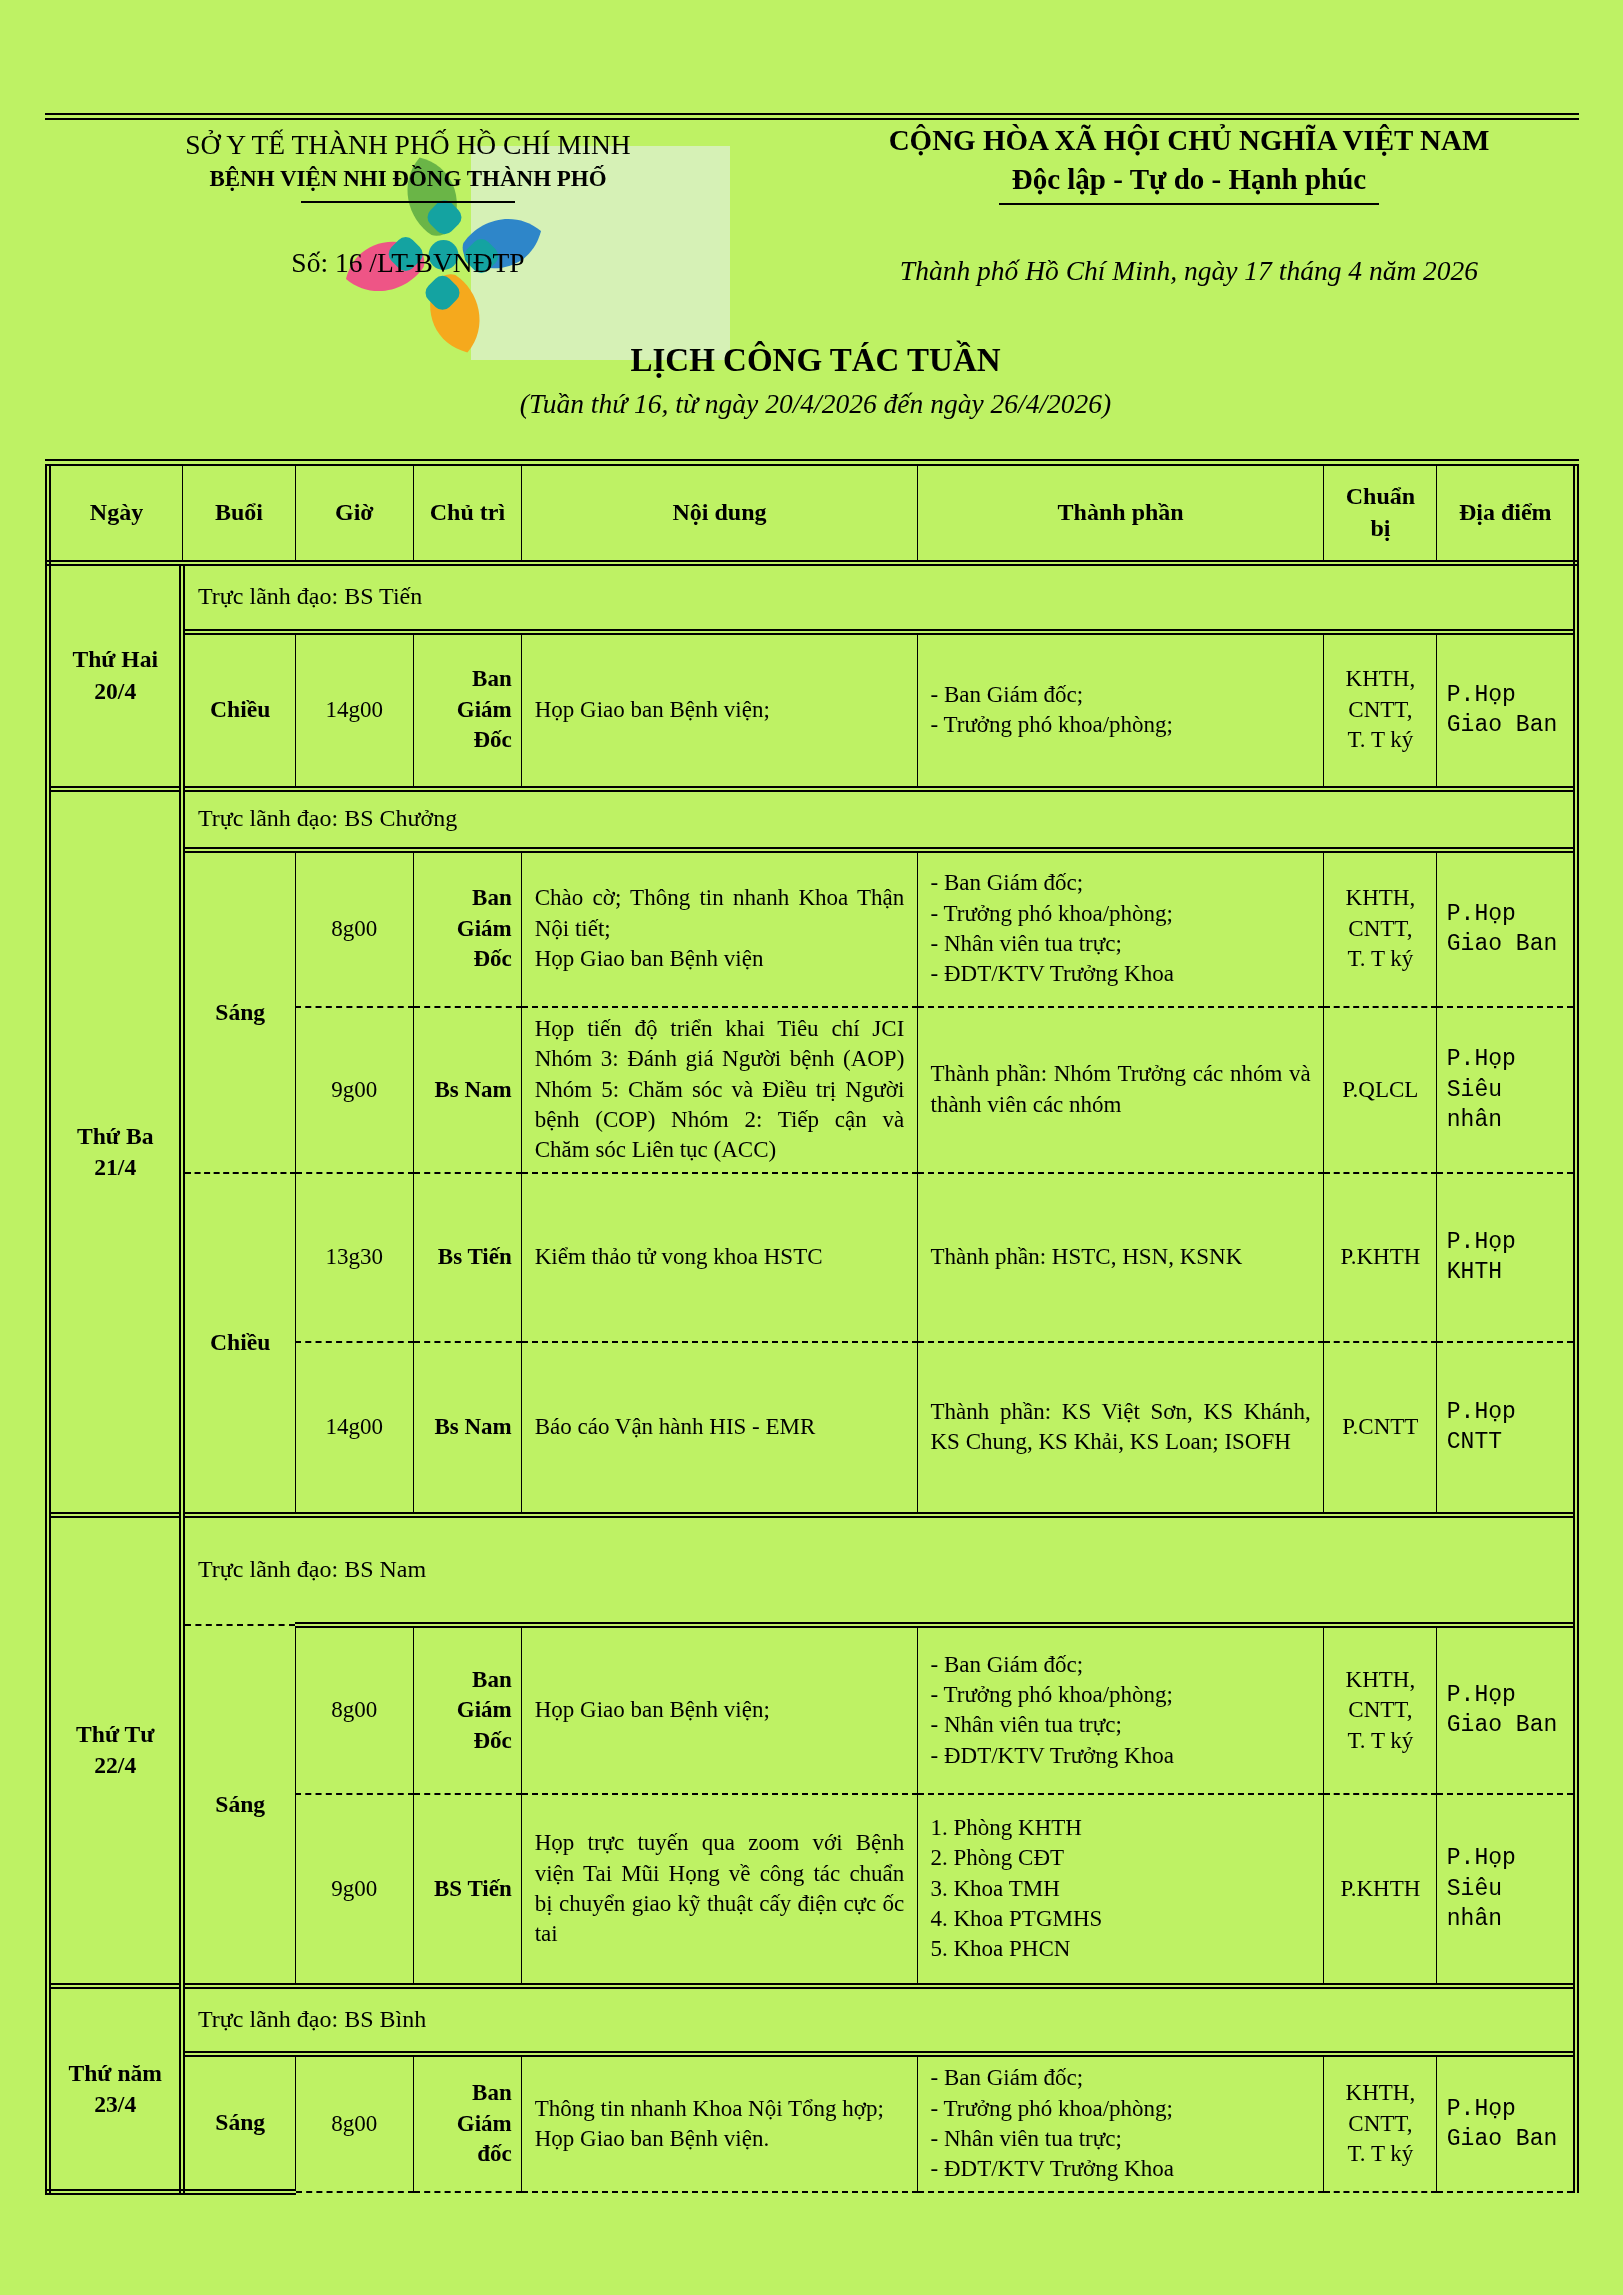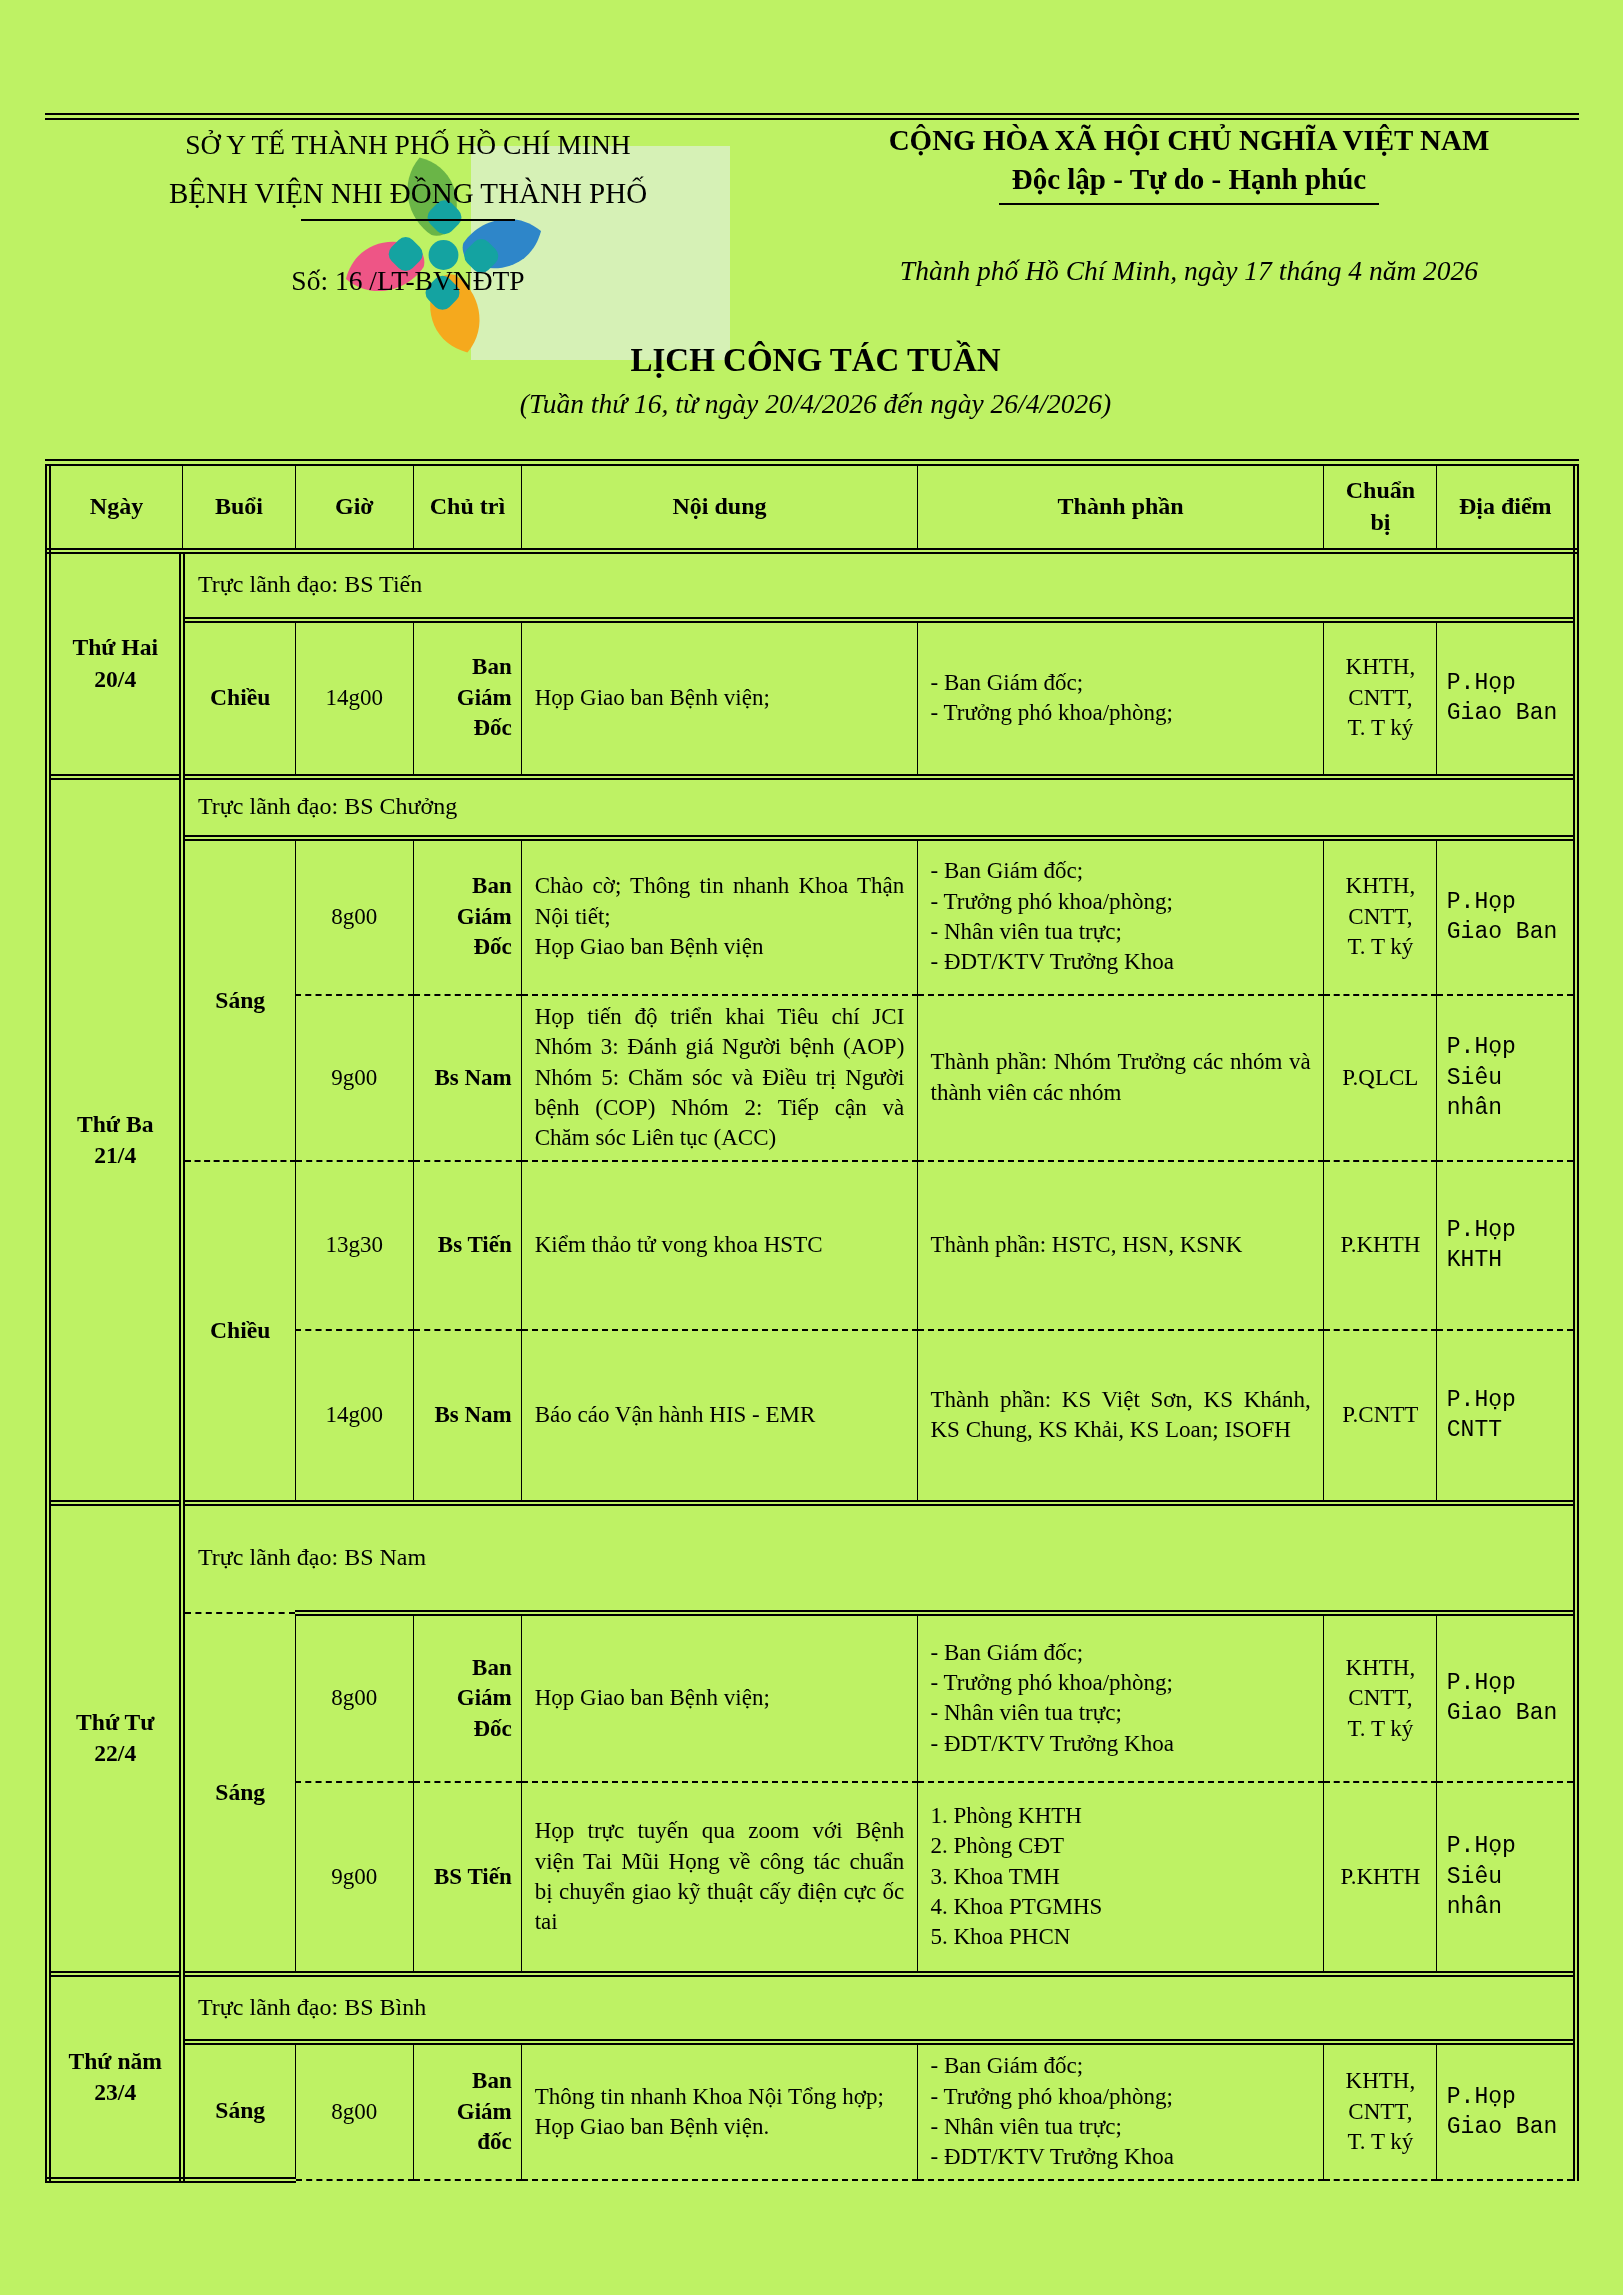--- a/index.html
+++ b/index.html
@@ -4,21 +4,21 @@
 <style>
   html,body{margin:0;padding:0;background:#ffffff;}
   .page{position:relative;width:1623px;height:2295px;background:#bef264;overflow:hidden;
         font-family:"Liberation Serif","DejaVu Serif",serif;color:#000;}
   
   .rule-top{position:absolute;left:45px;right:44px;top:113px;border-top:7px double #000;}
   .tint{position:absolute;left:471px;top:146px;width:259px;height:214px;background:#e9f1f9;opacity:.55;z-index:0;}
   .logo{position:absolute;left:344px;top:149px;width:199px;height:212px;z-index:1;}
   .hdr-left{position:absolute;left:47px;top:129px;width:722px;text-align:center;z-index:2;}
   .org-parent{font-size:27.5px;}
-  .org-name{font-size:29px;font-weight:normal;margin-top:16px;}
+  .org-name{font-size:23px;font-weight:bold;margin-top:5px;}
   .org-underline{width:214px;border-bottom:2.4px solid #000;margin:9.4px auto 0;}
   .doc-number{font-size:27.5px;margin-top:44px;}
   .hdr-right{position:absolute;left:824px;top:124px;width:730px;text-align:center;z-index:2;}
   .motto1{font-size:29px;font-weight:bold;}
   .motto2{font-size:29px;font-weight:bold;display:inline-block;border-bottom:2.4px solid #000;
           padding:1.6px 12.6px 6.3px;margin-top:4.7px;}
   .place-date{font-size:27.5px;font-style:italic;margin-top:50px;}
   .title-block{position:absolute;left:0;right:0;top:342px;text-align:center;z-index:2;padding-left:8px;}
   .doc-title{font-size:33px;font-weight:bold;}
   .doc-subtitle{font-size:27.5px;font-style:italic;margin-top:9.4px;}
@@ -107,21 +107,21 @@
           <col style="width:7.4%">
           <col style="width:7.7%">
           <col style="width:7.1%">
         <col style="width:25.9%">
           <col style="width:26.6%">
           <col style="width:7.4%">
           <col style="width:9.1%">
       </colgroup>
 
       <tbody>
-          <tr style="height:88px;">
+          <tr style="height:100px;">
         <th class="edge-l">Ngày</th>
         <th>Buổi</th>
         <th>Giờ</th>
         <th>Chủ trì</th>
         <th>Nội dung</th>
         <th>Thành phần</th>
         <th>Chuẩn bị</th>
         <th class="edge-r">Địa điểm</th>
       </tr>
 

